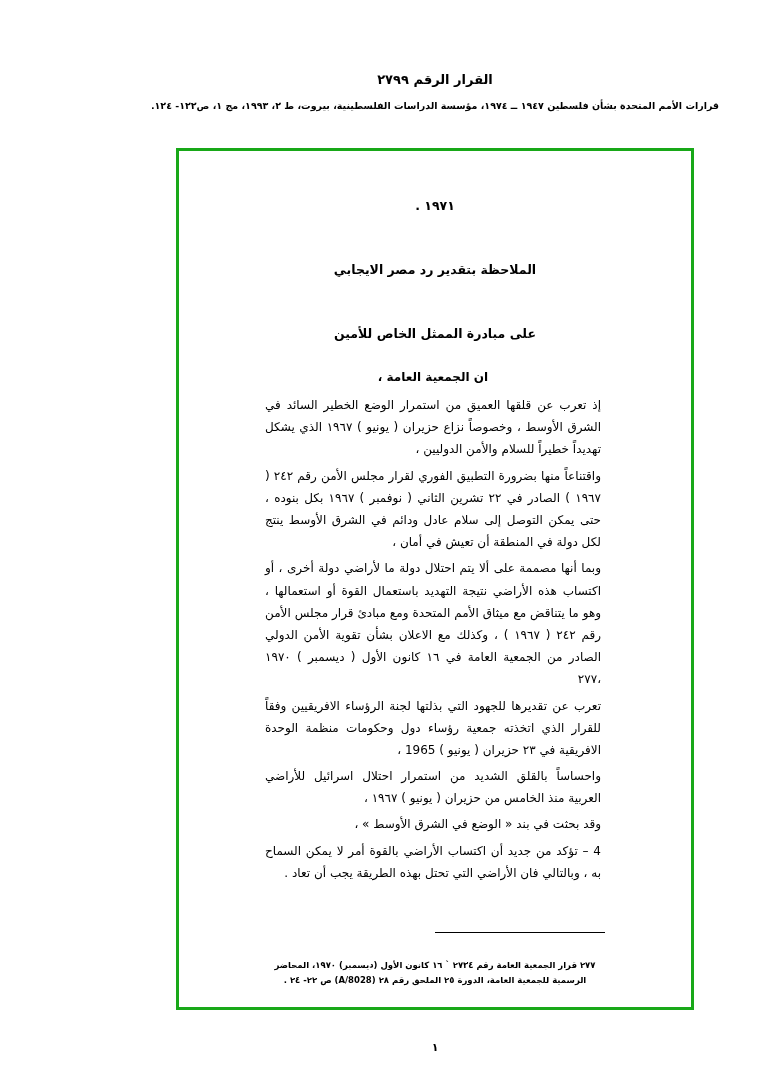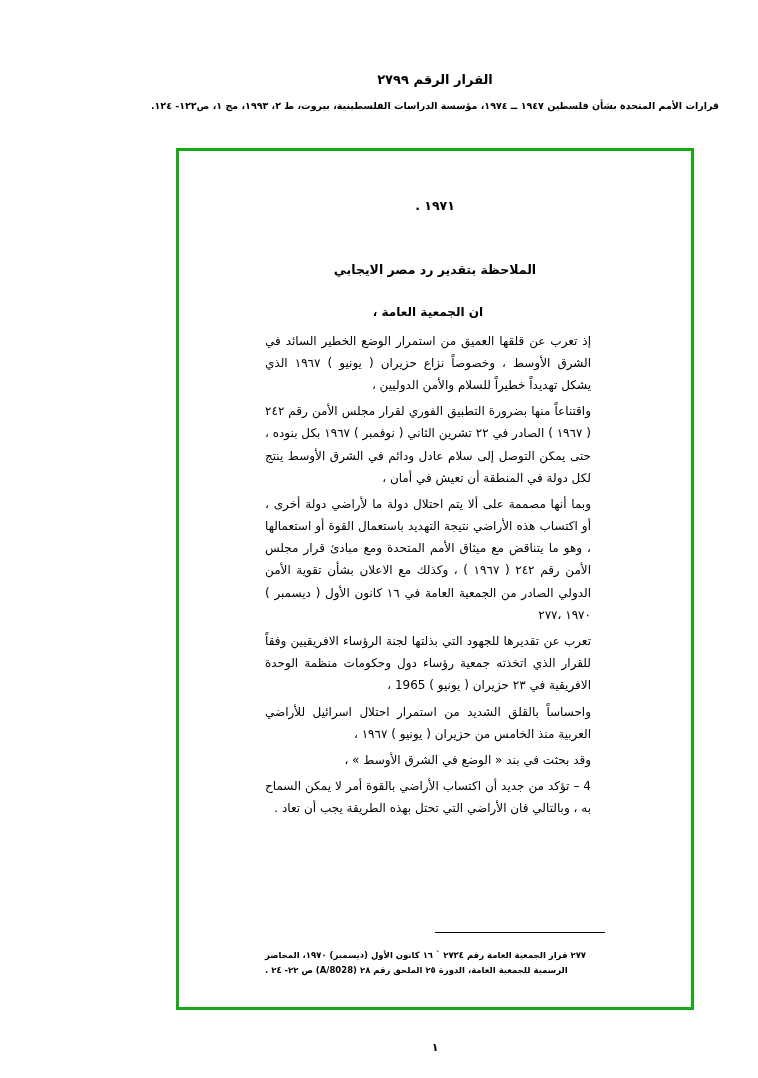--- a/index.html
+++ b/index.html
@@ -68,44 +68,44 @@
     line-height: 1.8;
   }
   .res-subject span { display: block; margin-top: 42px; }
   .body-text {
     margin-top: 20px;
     font-size: 12px;
     line-height: 1.85;
     text-align: justify;
   }
   .para {
-    margin: 0 14px 4px 0;
+    margin: 0 4px 4px 0;
     text-align: justify;
   }
   .assembly-line {
     text-align: center;
     font-weight: bold;
     margin-bottom: 6px;
   }
   .fn-rule {
     position: absolute;
     bottom: 74px;
     right: 86px;
     width: 170px;
     border-top: 1.6px solid #000;
   }
   .footnote {
     position: absolute;
-    bottom: 30px;
+    bottom: 20px;
     right: 86px;
     left: 86px;
     font-size: 8.5px;
     font-weight: bold;
     line-height: 1.7;
-    text-align: left;
+    text-align: center;
   }
   .page-number {
     position: absolute;
     bottom: 24px;
     left: 0;
     right: 0;
     text-align: center;
     font-size: 11px;
     font-weight: bold;
   }
@@ -122,20 +122,21 @@
 
   <div class="frame">
     <div class="frame-inner">
 
       <div class="res-head">
         <span class="l2">١٩٧١ .</span>
       </div>
 
       <div class="res-subject">
         <span>الملاحظة بتقدير رد مصر الايجابي</span>
+        <span>على مبادرة الممثل الخاص للأمين</span>
       </div>
 
       <div class="body-text">
         <p class="para assembly-line">ان الجمعية العامة ،</p>
         <p class="para">إذ تعرب عن قلقها العميق من استمرار الوضع الخطير السائد في الشرق الأوسط ، وخصوصاً نزاع حزيران ( يونيو ) ١٩٦٧ الذي يشكل تهديداً خطيراً للسلام والأمن الدوليين ،</p>
         <p class="para">واقتناعاً منها بضرورة التطبيق الفوري لقرار مجلس الأمن رقم ٢٤٢ ( ١٩٦٧ ) الصادر في ٢٢ تشرين الثاني ( نوفمبر ) ١٩٦٧ بكل بنوده ، حتى يمكن التوصل إلى سلام عادل ودائم في الشرق الأوسط ينتج لكل دولة في المنطقة أن تعيش في أمان ،</p>
         <p class="para">وبما أنها مصممة على ألا يتم احتلال دولة ما لأراضي دولة أخرى ، أو اكتساب هذه الأراضي نتيجة التهديد باستعمال القوة أو استعمالها ، وهو ما يتناقض مع ميثاق الأمم المتحدة ومع مبادئ قرار مجلس الأمن رقم ٢٤٢ ( ١٩٦٧ ) ، وكذلك مع الاعلان بشأن تقوية الأمن الدولي الصادر من الجمعية العامة في ١٦ كانون الأول ( ديسمبر ) ١٩٧٠ ،٢٧٧</p>
         <p class="para">تعرب عن تقديرها للجهود التي بذلتها لجنة الرؤساء الافريقيين وفقاً للقرار الذي اتخذته جمعية رؤساء دول وحكومات منظمة الوحدة الافريقية في ٢٣ حزيران ( يونيو ) 1965 ،</p>
         <p class="para">واحساساً بالقلق الشديد من استمرار احتلال اسرائيل للأراضي العربية منذ الخامس من حزيران ( يونيو ) ١٩٦٧ ،</p>
         <p class="para">وقد بحثت في بند « الوضع في الشرق الأوسط » ،</p>

